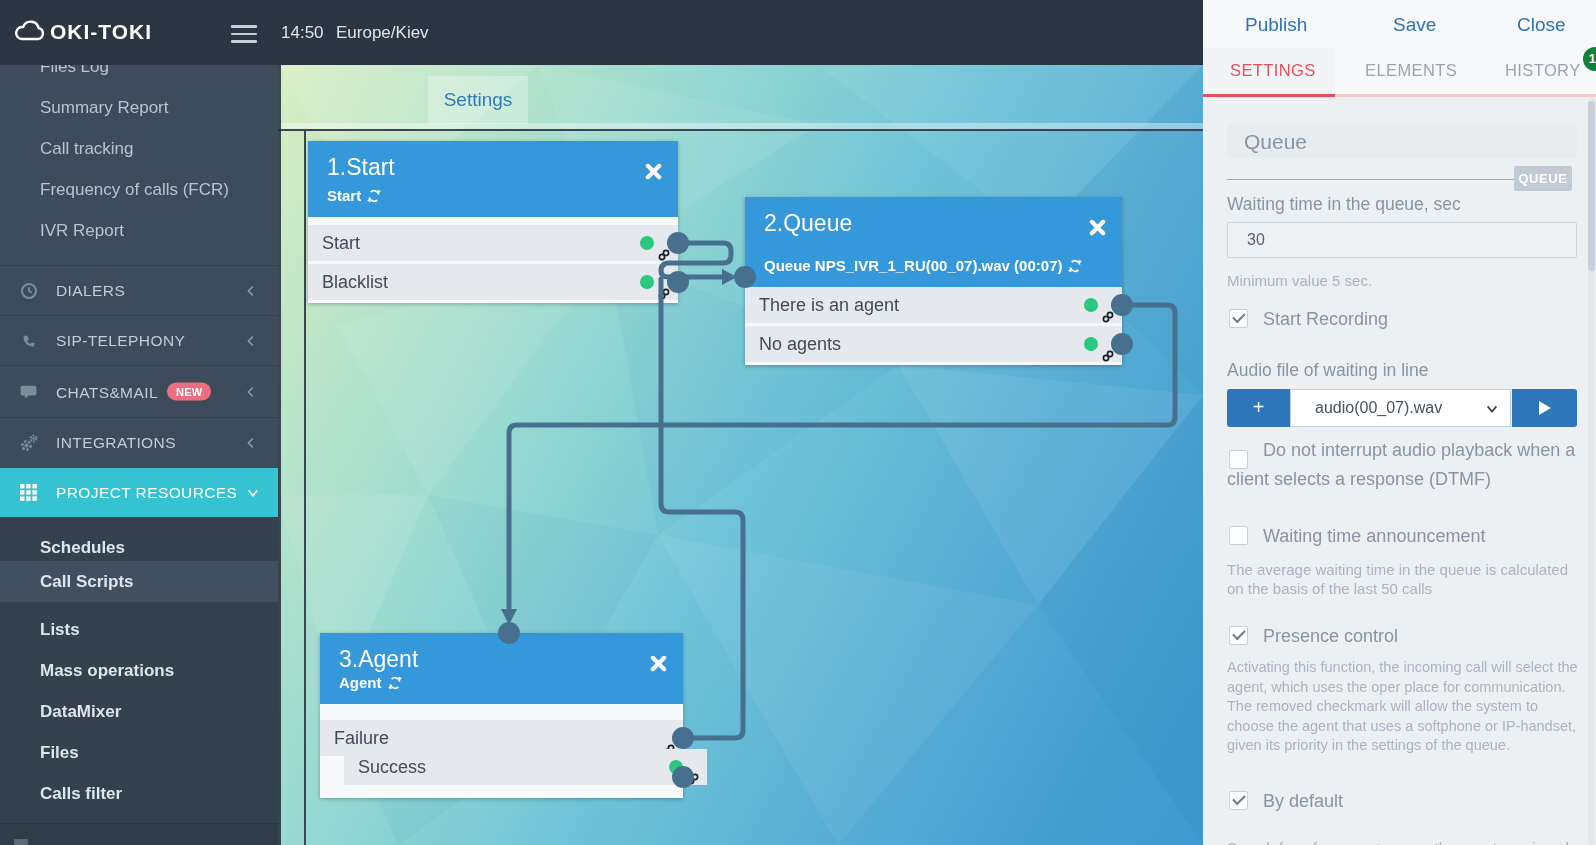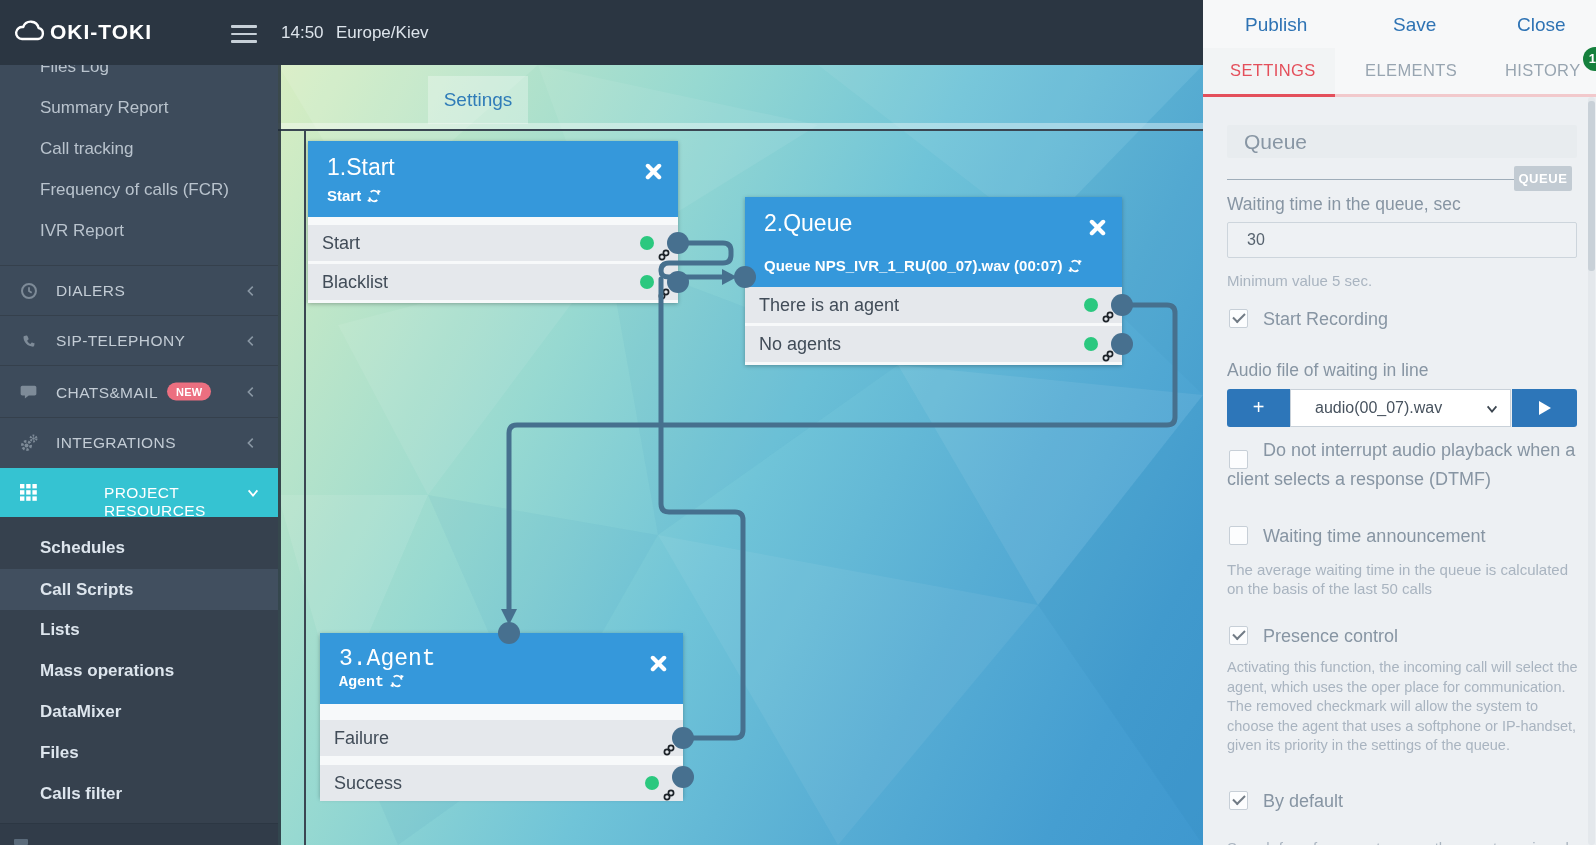--- a/index.html
+++ b/index.html
@@ -171,31 +171,31 @@
             <rect x="12.4" y="0" width="4.4" height="4.4"></rect>
         <rect x="0" y="6.2" width="4.4" height="4.4"></rect>
             <rect x="6.2" y="6.2" width="4.4" height="4.4"></rect>
             <rect x="12.4" y="6.2" width="4.4" height="4.4"></rect>
         <rect x="0" y="12.4" width="4.4" height="4.4"></rect>
             <rect x="6.2" y="12.4" width="4.4" height="4.4"></rect>
             <rect x="12.4" y="12.4" width="4.4" height="4.4"></rect>
           </g>
       </svg>
     </span>
-    <span class="abs" style="left:56px;top:16px;font-size:15.5px;letter-spacing:.4px;margin-left:48px;">PROJECT RESOURCES</span>
+    <span class="abs" style="left:56px;top:16px;font-size:15.5px;letter-spacing:.4px;">PROJECT RESOURCES</span>
     <span class="abs" style="right:18px;top:18px;">
       <svg width="14" height="14" viewBox="0 0 16 16">
           <polyline points="3,5 8,11 13,5" fill="none" stroke="#fff" stroke-width="2"></polyline>
         </svg>
     </span>
   </div>
 
   <div class="sub-list">
     <div class="sub-item" style="top:10px;">Schedules</div>
-    <div class="sub-item sel" style="top:52px;">Call Scripts</div>
+    <div class="sub-item sel" style="top:44px;">Call Scripts</div>
     <div class="sub-item" style="top:133px;">Mass operations</div>
     <div class="sub-item" style="top:92px;">Lists</div>
     <div class="sub-item" style="top:174px;">DataMixer</div>
     <div class="sub-item" style="top:215px;">Files</div>
     <div class="sub-item" style="top:256px;">Calls filter</div>
   </div>
   <div class="side-bottom">
     <span class="abs" style="left:14px;top:15px;width:14px;height:6px;background:#5a6a7a;border-radius:1px;"></span>
   </div>
 </div>
@@ -284,42 +284,42 @@
       <span>No agents</span>
       <span class="dot" style="right:24px;"></span>
       <span class="linkic" style="right:8px;"><svg width="12" height="12" viewBox="0 0 12 12">
             <circle cx="4" cy="8" r="2.6" fill="none" stroke="#1c2228" stroke-width="1.7"></circle>
             <circle cx="8" cy="4" r="2.6" fill="none" stroke="#1c2228" stroke-width="1.7"></circle>
           </svg></span>
     </div>
   </div>
 
   <div class="node" style="left:42px;top:568px;width:363px;height:165px;">
-    <div class="node-head" style="height:71px;font-family:Liberation Mono, monospace;">
+    <div class="node-head" style="height:71px;">
       <div class="node-title">3.Agent</div>
       <div class="node-sub"><span>Agent</span><svg width="14" height="14" viewBox="0 0 16 16">
             <path d="M2.6 9.6a5.6 5.6 0 0 0 9.2 3" fill="none" stroke="#fff" stroke-width="2"></path>
             <path d="M13.4 6.4a5.6 5.6 0 0 0-9.2-3" fill="none" stroke="#fff" stroke-width="2"></path>
             <polygon points="12,0.8 15.8,2.4 12.4,6.2" fill="#fff"></polygon>
             <polygon points="4,15.2 0.2,13.6 3.6,9.8" fill="#fff"></polygon>
           </svg></div>
       <span class="node-close">
         <svg width="17" height="17" viewBox="0 0 18 18">
             <path d="M3 3L15 15M15 3L3 15" stroke="#fff" stroke-width="4.4" stroke-linecap="round"></path>
           </svg>
       </span>
     </div>
     <div class="node-row" style="top:87px;">
       <span>Failure</span>
       <span class="linkic" style="right:8px;"><svg width="12" height="12" viewBox="0 0 12 12">
             <circle cx="4" cy="8" r="2.6" fill="none" stroke="#1c2228" stroke-width="1.7"></circle>
             <circle cx="8" cy="4" r="2.6" fill="none" stroke="#1c2228" stroke-width="1.7"></circle>
           </svg></span>
     </div>
-    <div class="node-row" style="top:132px;">
+    <div class="node-row" style="top:116px;margin-left:24px;">
       <span>Success</span>
       <span class="dot" style="right:24px;"></span>
       <span class="linkic" style="right:8px;"><svg width="12" height="12" viewBox="0 0 12 12">
             <circle cx="4" cy="8" r="2.6" fill="none" stroke="#1c2228" stroke-width="1.7"></circle>
             <circle cx="8" cy="4" r="2.6" fill="none" stroke="#1c2228" stroke-width="1.7"></circle>
           </svg></span>
     </div>
   </div>
 
   <svg class="conn-svg">

